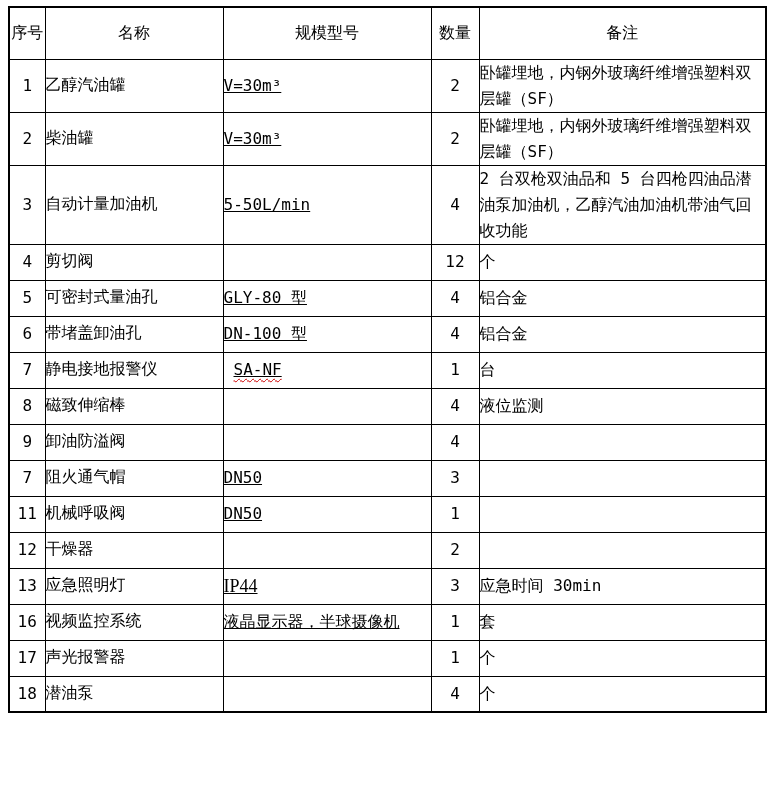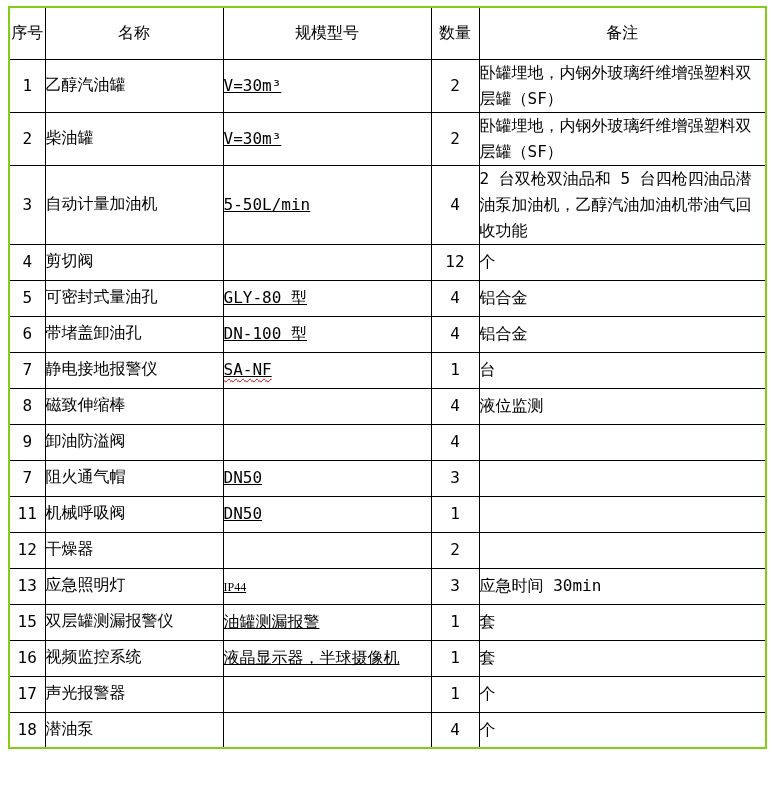--- a/index.html
+++ b/index.html
@@ -7,21 +7,21 @@
     width:772px;height:787px;overflow:hidden;
     font-family:"DejaVu Sans Mono","Liberation Serif",serif;
     color:#000;
     -webkit-font-smoothing:antialiased;
   }
   .doc-wrap{margin:6px 7px 0 8px;}
   table.equip{
     border-collapse:collapse;
     width:757px;
     table-layout:fixed;
-    border:2px solid #84cc16;
+    border:2px solid #000000;
     font-size:16px;
     padding-left:48px;
   }
   table.equip td,table.equip th{
     border:1px solid #000;
     line-height:26px;
     font-weight:normal;
     vertical-align:middle;
     overflow:hidden;
     padding:0;
@@ -42,22 +42,23 @@
   th.wrap2{word-break:break-all;padding:0 9px;}
   td.cell-no,td.cell-qty{text-align:center;}
   td.cell-name{padding-left:11px;text-align:left;font-family:Liberation Mono, monospace;}
   td.cell-spec{padding-left:9px;text-align:left;text-decoration:underline;}
   td.cell-remark{padding-left:7px;padding-right:2px;text-align:left;}
   
   .wavy{
     text-decoration:underline wavy #cc0000;
     text-decoration-thickness:1px;
     text-underline-offset:3px;
-  }
-  .latin-serif{font-family:"Liberation Serif",serif;font-size:12px;}
+    margin-left:10px;
+  }
+  .latin-serif{font-family:"Liberation Serif",serif;font-size:18px;}
 </style>
 </head>
 <body>
 
 <div class="doc-wrap">
   <table class="equip">
     <colgroup>
       <col class="c-no">
         <col class="c-name">
         <col class="c-spec">
@@ -171,27 +172,20 @@
 
       <tr class="r-std">
         <td class="cell-no">13</td>
         <td class="cell-name">应急照明灯</td>
         <td class="cell-spec"><span class="latin-serif">IP44</span></td>
         <td class="cell-qty">3</td>
         <td class="cell-remark">应急时间 30min</td>
       </tr>
 
 
-      <tr class="r-std">
-        <td class="cell-no">15</td>
-        <td class="cell-name">双层罐测漏报警仪</td>
-        <td class="cell-spec">油罐测漏报警</td>
-        <td class="cell-qty">1</td>
-        <td class="cell-remark">套</td>
-      </tr>
 
       <tr class="r-std">
         <td class="cell-no">16</td>
         <td class="cell-name">视频监控系统</td>
         <td class="cell-spec">液晶显示器，半球摄像机</td>
         <td class="cell-qty">1</td>
         <td class="cell-remark">套</td>
       </tr>
 
       <tr class="r-std">

